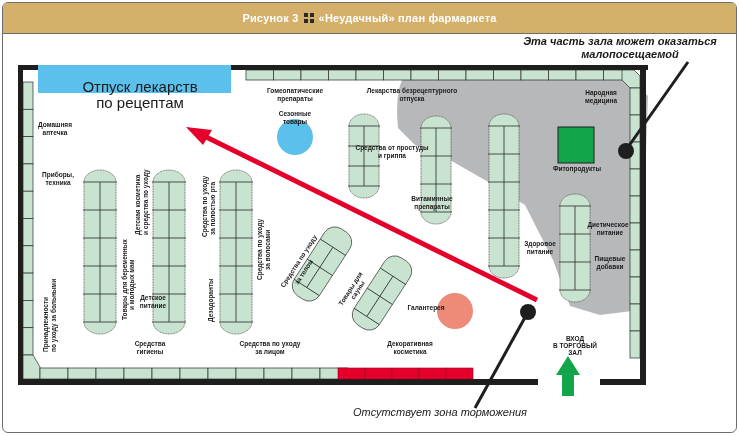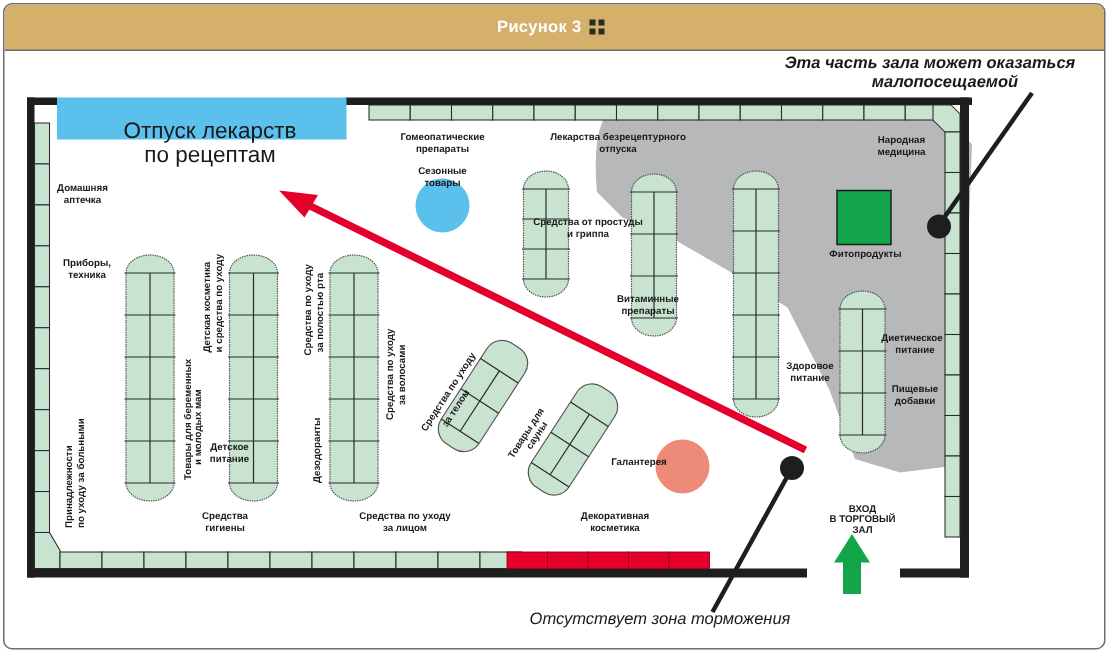--- a/index.html
+++ b/index.html
@@ -16,20 +16,21 @@
 
 <div class="frame">
   <div class="title-bar">
     <span>Рисунок  3</span>
     <span class="sep">
         <i style="left:0;top:0"></i>
         <i style="left:6px;top:0"></i>
         <i style="left:0;top:6px"></i>
         <i style="left:6px;top:6px"></i>
       </span>
+    <span>«Неудачный» план фармаркета</span>
   </div>
 </div>
 
 <svg width="739" height="435" viewBox="0 0 739 435">
   <defs>
     <marker id="arrowhead" markerWidth="6" markerHeight="6" refX="3" refY="3" orient="auto" markerUnits="strokeWidth">
       <path d="M0,0 L6,3 L0,6 Z" fill="#e4002b"></path>
     </marker>
   </defs>
 

